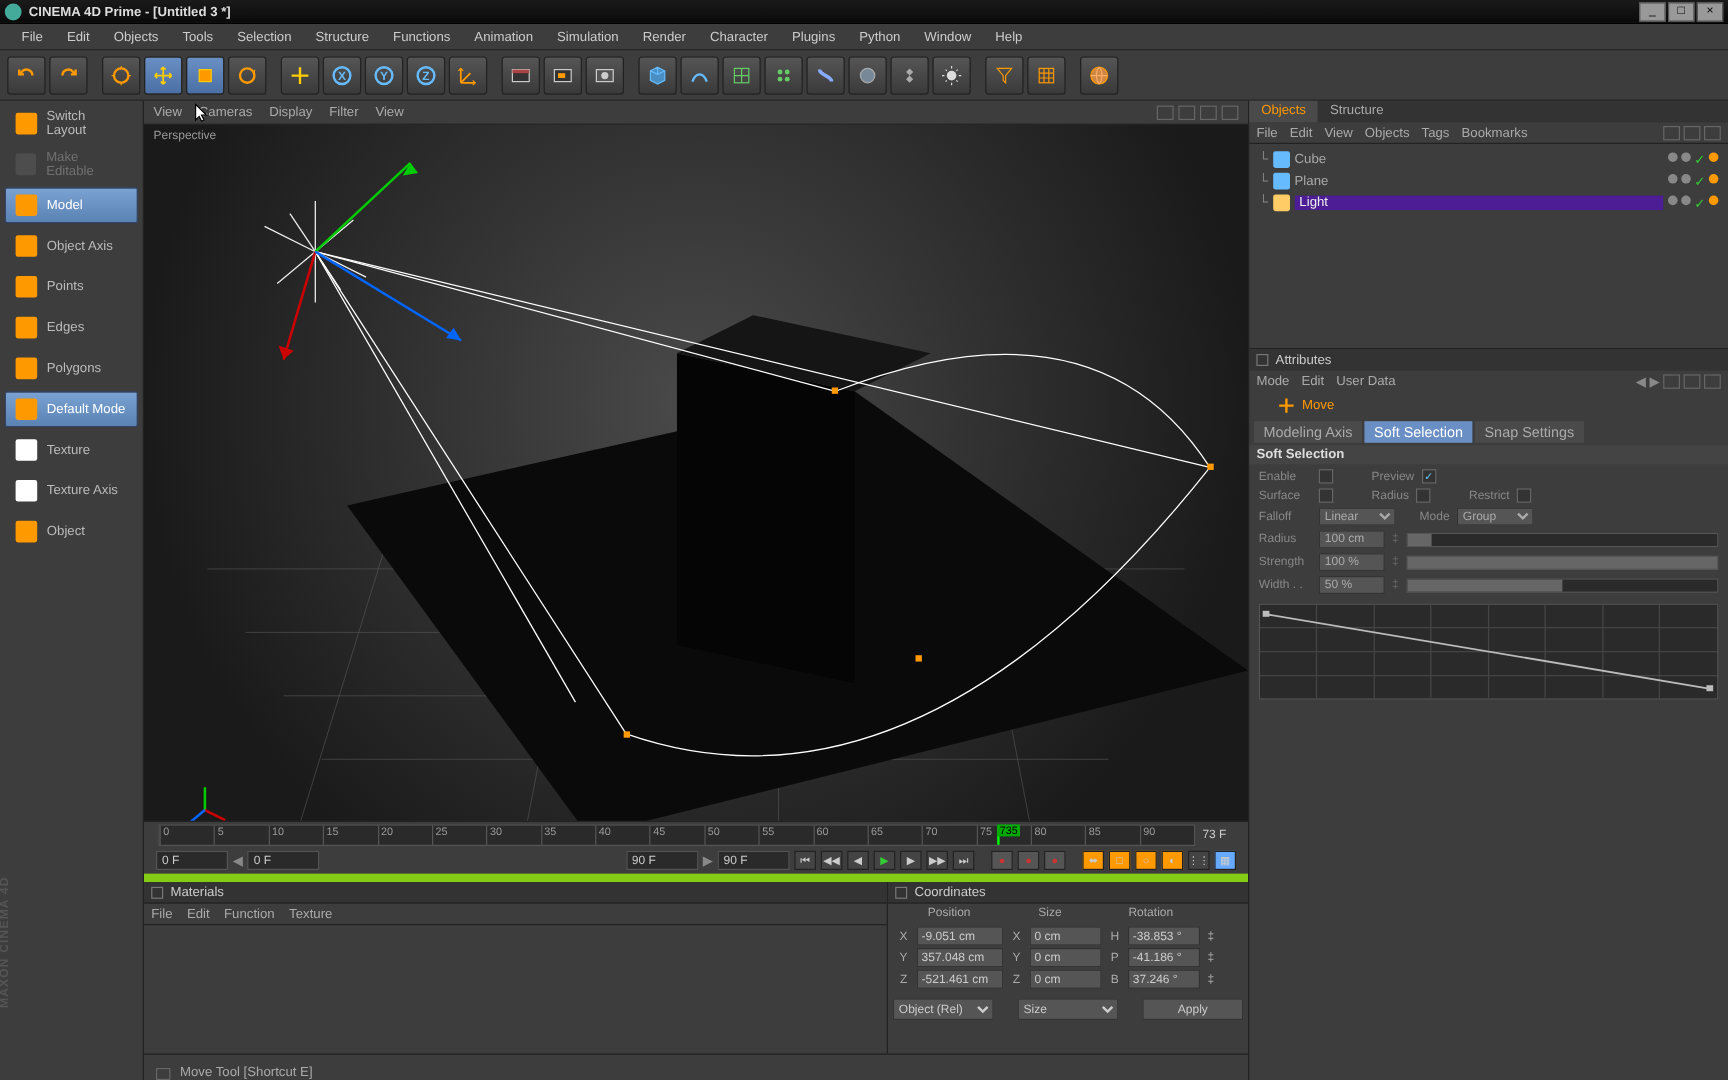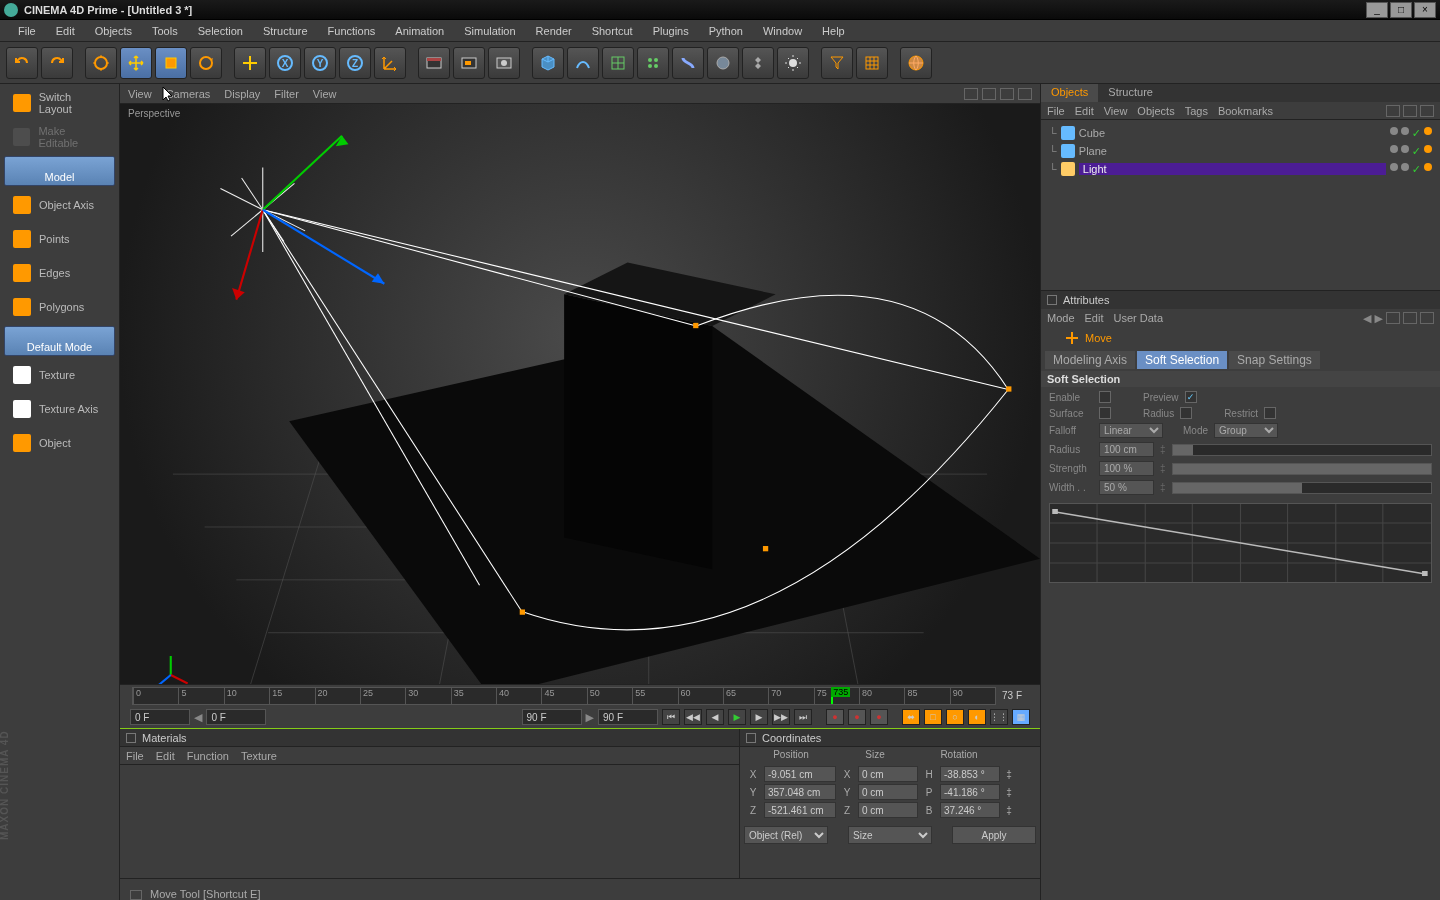--- a/index.html
+++ b/index.html
@@ -19,21 +19,21 @@
 
 .toolbar { background: #3d3d3d; height: 42px; display: flex; align-items: center; padding: 4px 6px; gap: 3px; border-bottom: 1px solid #222; }
 .tbtn { width: 32px; height: 32px; background: linear-gradient(#555,#3a3a3a); border: 1px solid #222; border-radius: 3px; display: flex; align-items: center; justify-content: center; cursor: pointer; }
 .tbtn.active { background: linear-gradient(#6a8fc4,#4a6fa4); }
 .tsep { width: 6px; }
 
 
 .main { display: flex; height: calc(900px - 84px); }
 .left-panel { width: 120px; background: #3d3d3d; border-right: 1px solid #222; padding: 4px; }
 .mode-btn { display: flex; align-items: center; gap: 8px; padding: 6px 8px; margin-bottom: 4px; border: 1px solid transparent; border-radius: 2px; cursor: pointer; height: 30px; }
-.mode-btn.active { background: linear-gradient(#7aa3d4,#5a83b4); border-color: #346; color: #fff; flex-direction: column; }
+.mode-btn.active { background: linear-gradient(#7aa3d4,#5a83b4); border-color: #346; color: #fff; }
 .mode-btn .mi { width: 18px; height: 18px; border-radius: 2px; }
 
 .center { flex: 1; display: flex; flex-direction: column; background: #2a2a2a; }
 .vp-menu { background: #3d3d3d; height: 20px; display: flex; align-items: center; padding: 0 8px; gap: 14px; border-bottom: 1px solid #222; color: #aaa; }
 .vp-menu-right { margin-left: auto; display: flex; gap: 4px; }
 .vp-tiny { width: 14px; height: 12px; border: 1px solid #666; cursor: pointer; }
 .viewport { flex: 1; position: relative; background: radial-gradient(circle at 50% 40%, #4a4a4a 0%, #1a1a1a 80%); overflow: hidden; }
 .vp-label { position: absolute; left: 8px; top: 4px; color: #999; font-size: 10px; }
 .vp-canvas { position: absolute; inset: 0; }
 
@@ -43,21 +43,21 @@
 .tl-ruler-track { flex: 1; height: 18px; background: #2a2a2a; border: 1px solid #555; position: relative; display: flex; }
 .tl-tick { flex: 1; border-left: 1px solid #555; font-size: 9px; color: #999; padding-left: 2px; position: relative; }
 .tl-marker { position: absolute; height: 16px; width: 2px; background: #0f0; }
 .tl-frame { color: #ccc; padding: 0 6px; font-size: 10px; }
 .tl-controls { height: 22px; display: flex; align-items: center; padding: 0 10px; gap: 4px; }
 .tl-field { width: 60px; height: 16px; background: #2a2a2a; border: 1px solid #555; color: #ccc; font-size: 10px; padding: 0 4px; }
 .tl-btn { width: 18px; height: 16px; background: #444; border: 1px solid #222; color: #ccc; font-size: 9px; display: flex; align-items: center; justify-content: center; cursor: pointer; }
 .rec-btn { background: #555; }
 
 
-.bottom { height: 150px; display: flex; border-top: 1px solid #84cc16; }
+.bottom { height: 150px; display: flex; border-top: 7px solid #84cc16; }
 .materials-panel { flex: 1; background: #3d3d3d; border-right: 1px solid #222; }
 .panel-head { background: #333; height: 18px; display: flex; align-items: center; padding: 0 6px; border-bottom: 1px solid #222; color: #ccc; }
 .panel-submenu { height: 18px; display: flex; align-items: center; padding: 0 6px; gap: 12px; color: #aaa; border-bottom: 1px solid #222; }
 .coords-panel { width: 300px; background: #3d3d3d; }
 .coords-grid { display: grid; grid-template-columns: 18px 72px 18px 60px 18px 60px 14px; gap: 2px; padding: 4px; align-items: center; }
 .coords-grid .lbl { color: #aaa; font-size: 10px; text-align: center; }
 .coords-grid input { background: #555; border: 1px solid #333; color: #ccc; font-size: 10px; height: 16px; padding: 0 3px; width: 100%; }
 .coords-head { display: grid; grid-template-columns: 90px 78px 90px; padding: 2px 6px; color: #aaa; font-size: 10px; text-align: center; }
 .coords-bottom { display: flex; gap: 20px; padding: 4px; align-items: center; }
 .coords-bottom select, .coords-bottom button { background: #555; border: 1px solid #333; color: #ccc; font-size: 10px; height: 18px; flex: 1; }
@@ -119,21 +119,21 @@
     <span class="menu-item">File</span>
     <span class="menu-item">Edit</span>
     <span class="menu-item">Objects</span>
     <span class="menu-item">Tools</span>
     <span class="menu-item">Selection</span>
     <span class="menu-item">Structure</span>
     <span class="menu-item">Functions</span>
     <span class="menu-item">Animation</span>
     <span class="menu-item">Simulation</span>
     <span class="menu-item">Render</span>
-    <span class="menu-item">Shortcut</span>
+    <span class="menu-item">Character</span>
     <span class="menu-item">Plugins</span>
     <span class="menu-item">Python</span>
     <span class="menu-item">Window</span>
     <span class="menu-item">Help</span>
   </div>
 
 <div class="toolbar">
   <div class="tbtn">
       <svg width="18" height="18">
         <path d="M14 9a5 5 0 00-9-3l-2 2M3 4v4h4" stroke="#f90" fill="none" stroke-width="2"></path>

